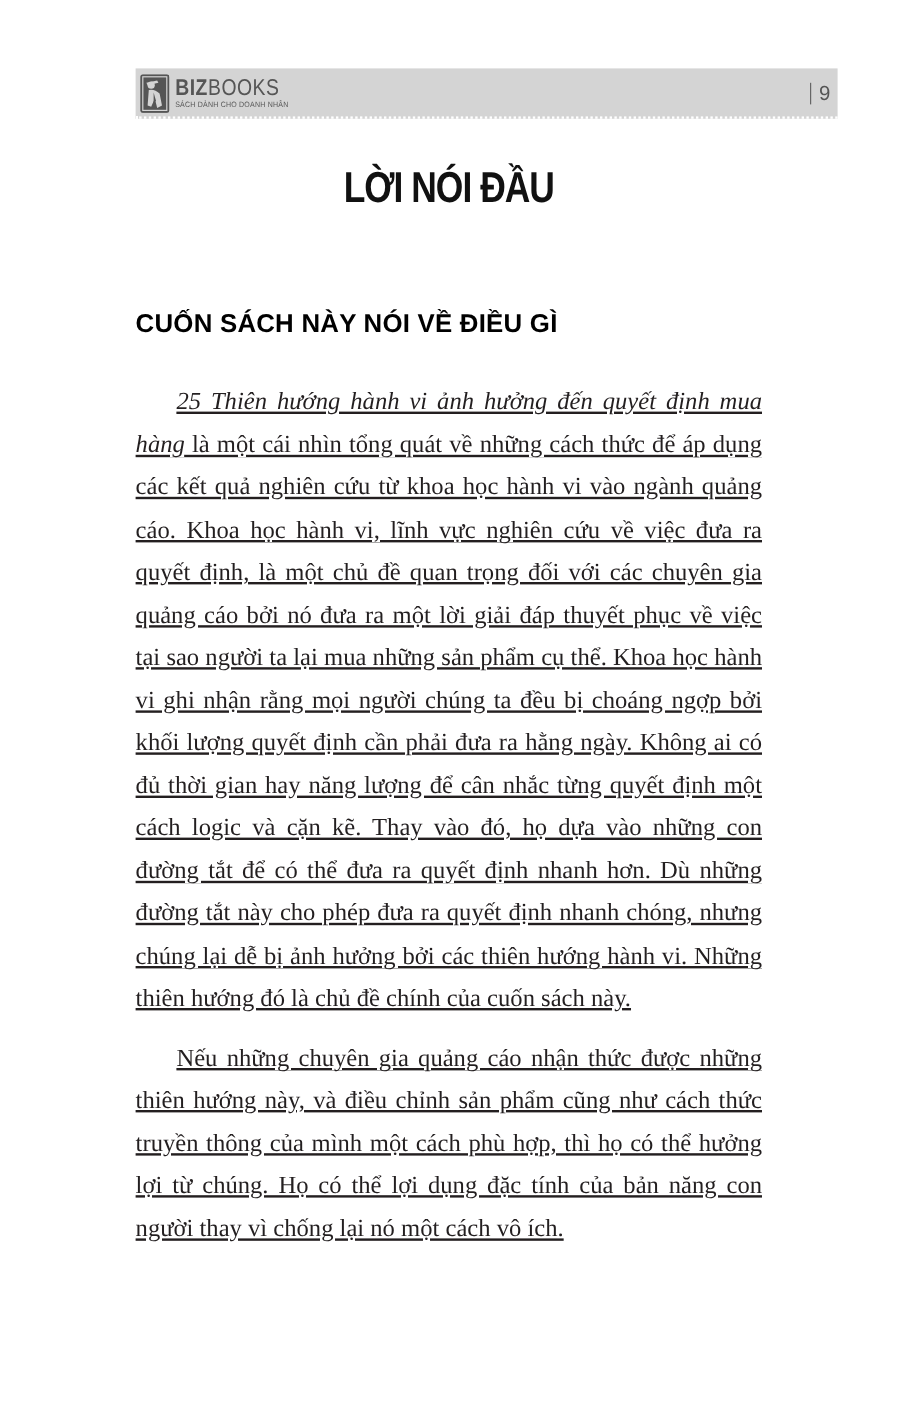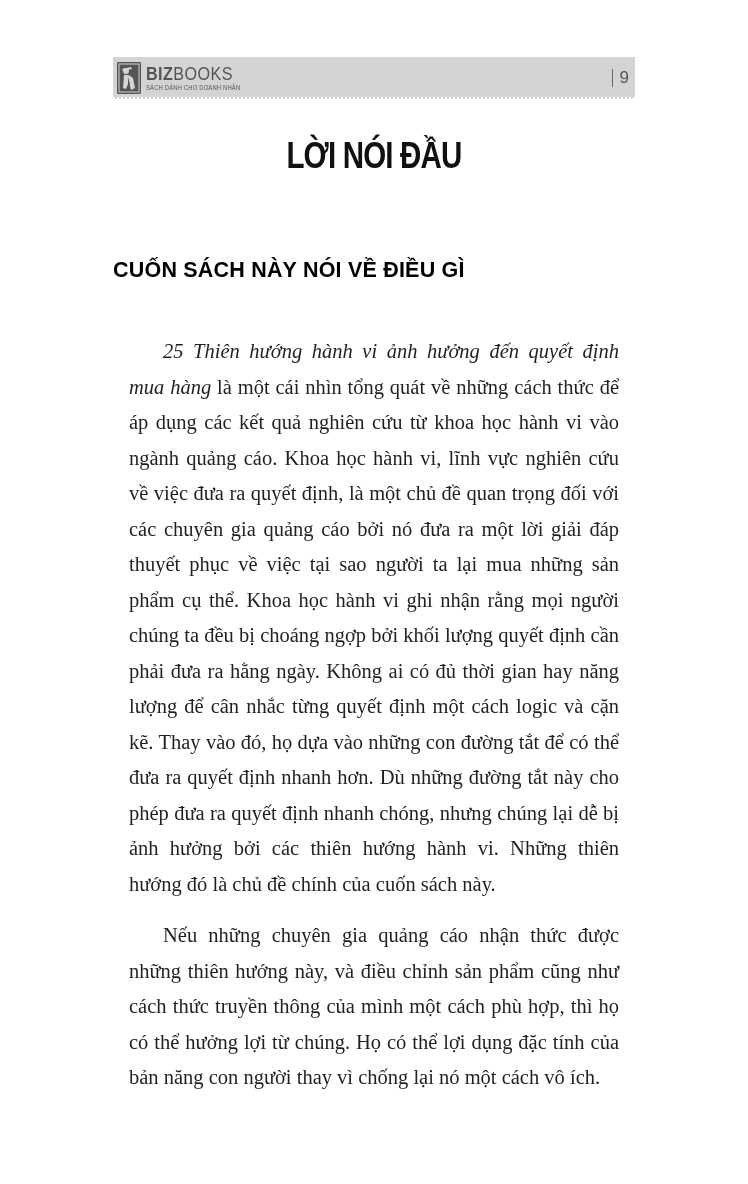--- a/index.html
+++ b/index.html
@@ -11,21 +11,21 @@
       width: 748px;
       height: 1184px;
       position: relative;
       overflow: hidden;
       color: #231f20;
     }
     .header-bar {
       position: absolute;
       left: 113px;
       top: 57px;
-      width: 522px;
+      width: 585px;
       height: 42px;
       background: #d4d4d4;
       border-bottom: 2px dotted #ffffff;
       box-sizing: border-box;
     }
     .logo {
       position: absolute;
       left: 4px;
       top: 4px;
       height: 34px;
@@ -116,22 +116,23 @@
       left: 113px;
       top: 318px;
       width: 522px;
       font-family: "Liberation Serif", serif;
       font-size: 20.5px;
       line-height: 35.5px;
       color: #231f20;
       text-align: justify;
     }
     .body-text p {
-      margin: 16px;
+      margin: 0;
       text-indent: 34px;
+      text-decoration: underline;
     }
     .body-text p + p {
       margin-top: 14px;
     }
     .body-text em {
       font-style: italic;
     }
   </style>
 </head>
 <body>

